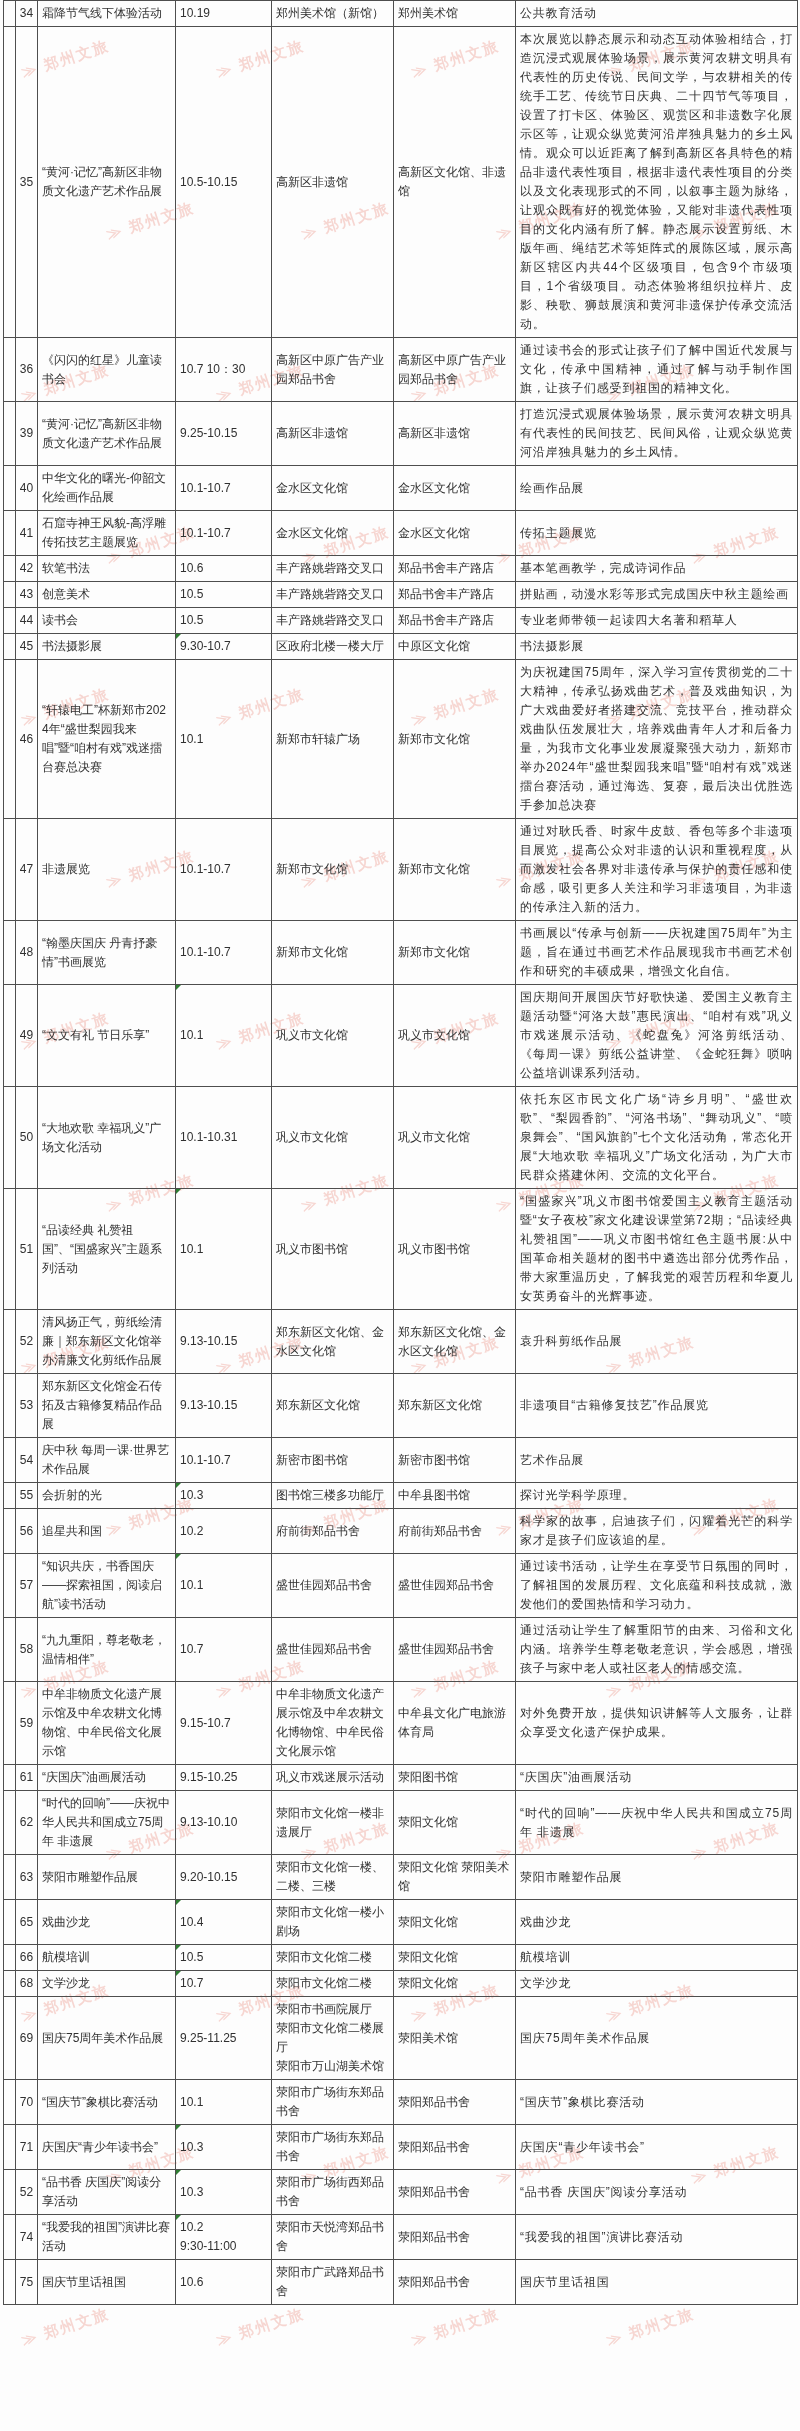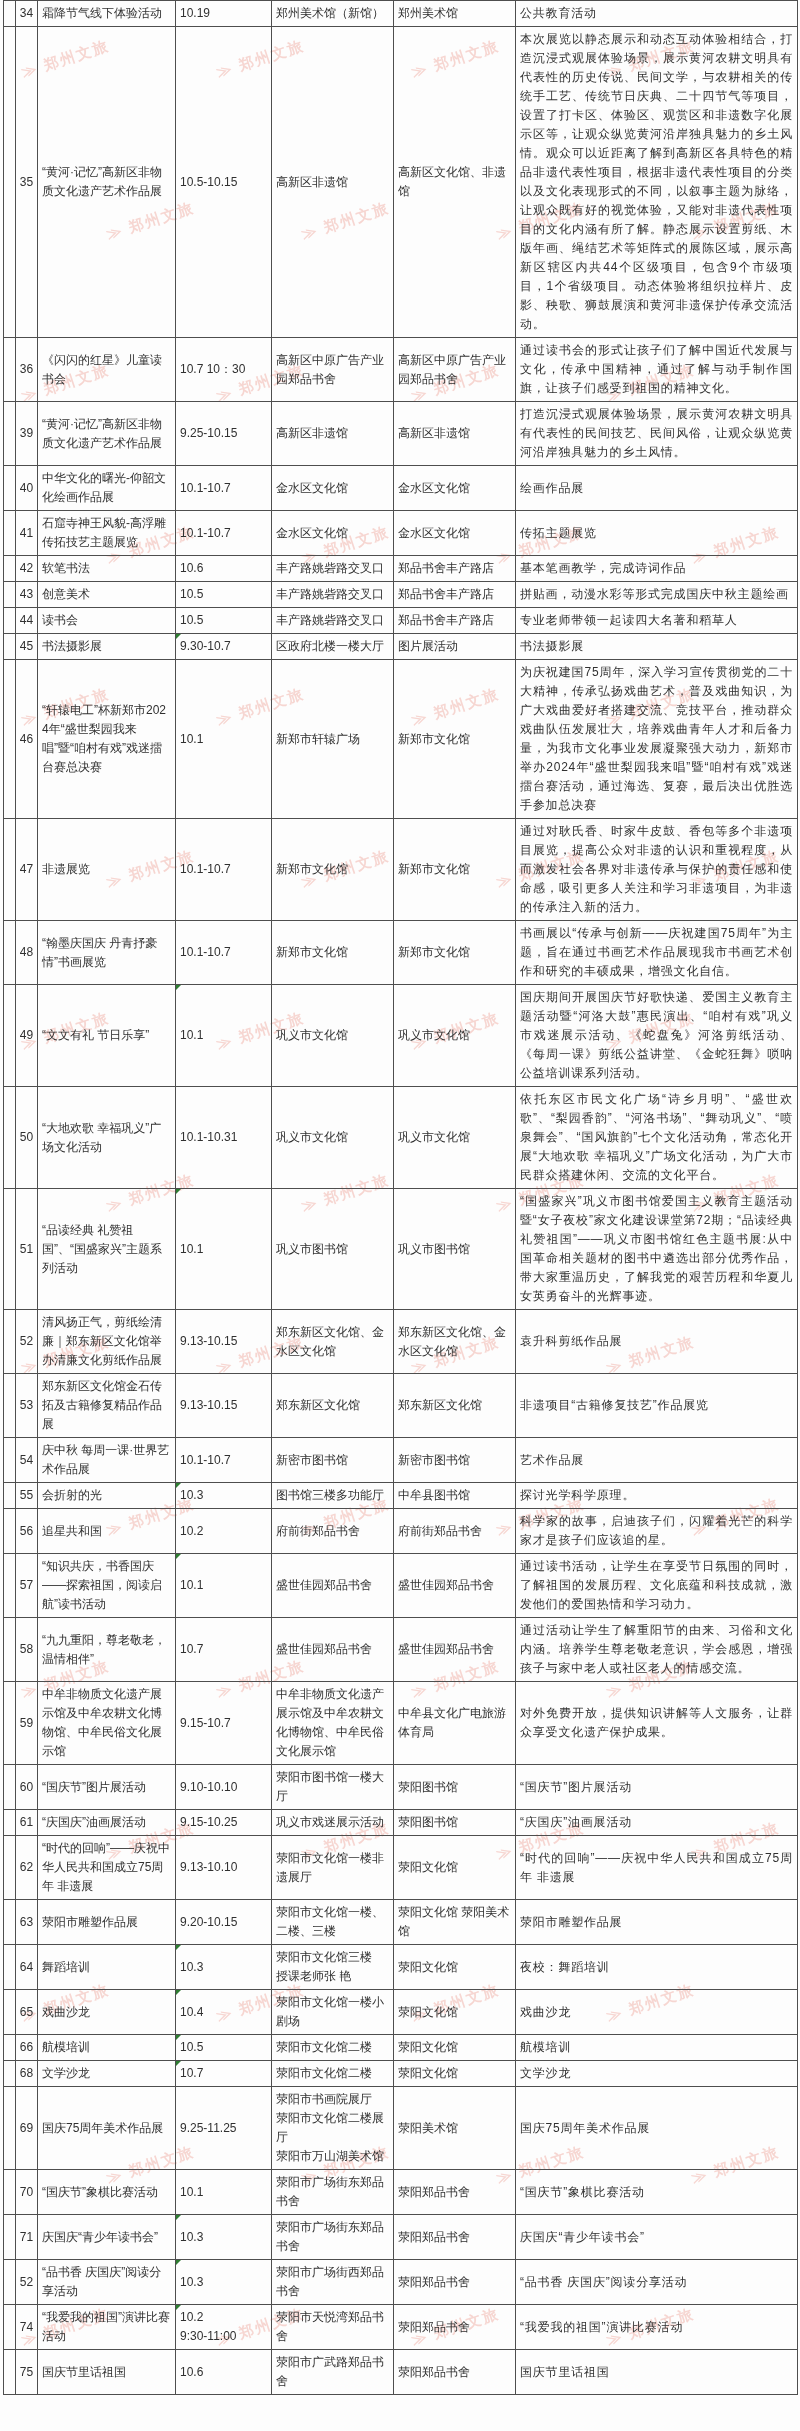--- a/index.html
+++ b/index.html
@@ -178,21 +178,21 @@
           <td class="col-venue">丰产路姚砦路交叉口</td>
           <td class="col-org">郑品书舍丰产路店</td>
           <td class="col-desc">专业老师带领一起读四大名著和稻草人</td>
         </tr>
         <tr>
           <td class="col-cut"></td>
           <td class="col-num">45</td>
           <td class="col-name">书法摄影展</td>
           <td class="col-date corner">9.30-10.7</td>
           <td class="col-venue">区政府北楼一楼大厅</td>
-          <td class="col-org">图片展活动</td>
+          <td class="col-org">中原区文化馆</td>
           <td class="col-desc">书法摄影展</td>
         </tr>
         <tr>
           <td class="col-cut"></td>
           <td class="col-num">46</td>
           <td class="col-name">“轩辕电工”杯新郑市2024年“盛世梨园我来唱”暨“咱村有戏”戏迷擂台赛总决赛</td>
           <td class="col-date">10.1</td>
           <td class="col-venue">新郑市轩辕广场</td>
           <td class="col-org">新郑市文化馆</td>
           <td class="col-desc">为庆祝建国75周年，深入学习宣传贯彻党的二十大精神，传承弘扬戏曲艺术，普及戏曲知识，为广大戏曲爱好者搭建交流、竞技平台，推动群众戏曲队伍发展壮大，培养戏曲青年人才和后备力量，为我市文化事业发展凝聚强大动力，新郑市举办2024年“盛世梨园我来唱”暨“咱村有戏”戏迷擂台赛活动，通过海选、复赛，最后决出优胜选手参加总决赛</td>
@@ -309,29 +309,20 @@
           <td class="col-cut"></td>
           <td class="col-num">59</td>
           <td class="col-name">中牟非物质文化遗产展示馆及中牟农耕文化博物馆、中牟民俗文化展示馆</td>
           <td class="col-date">9.15-10.7</td>
           <td class="col-venue">中牟非物质文化遗产展示馆及中牟农耕文化博物馆、中牟民俗文化展示馆</td>
           <td class="col-org">中牟县文化广电旅游体育局</td>
           <td class="col-desc">对外免费开放，提供知识讲解等人文服务，让群众享受文化遗产保护成果。</td>
         </tr>
         <tr>
           <td class="col-cut"></td>
-          <td class="col-num">60</td>
-          <td class="col-name">“国庆节”图片展活动</td>
-          <td class="col-date">9.10-10.10</td>
-          <td class="col-venue">荥阳市图书馆一楼大厅</td>
-          <td class="col-org">荥阳图书馆</td>
-          <td class="col-desc">“国庆节”图片展活动</td>
-        </tr>
-        <tr>
-          <td class="col-cut"></td>
           <td class="col-num">61</td>
           <td class="col-name">“庆国庆”油画展活动</td>
           <td class="col-date">9.15-10.25</td>
           <td class="col-venue">巩义市戏迷展示活动</td>
           <td class="col-org">荥阳图书馆</td>
           <td class="col-desc">“庆国庆”油画展活动</td>
         </tr>
         <tr>
           <td class="col-cut"></td>
           <td class="col-num">62</td>
@@ -342,30 +333,20 @@
           <td class="col-desc">“时代的回响”——庆祝中华人民共和国成立75周年 非遗展</td>
         </tr>
         <tr>
           <td class="col-cut"></td>
           <td class="col-num">63</td>
           <td class="col-name">荥阳市雕塑作品展</td>
           <td class="col-date">9.20-10.15</td>
           <td class="col-venue">荥阳市文化馆一楼、二楼、三楼</td>
           <td class="col-org">荥阳文化馆 荥阳美术馆</td>
           <td class="col-desc">荥阳市雕塑作品展</td>
-        </tr>
-        <tr>
-          <td class="col-cut"></td>
-          <td class="col-num">64</td>
-          <td class="col-name">舞蹈培训</td>
-          <td class="col-date corner">10.3</td>
-          <td class="col-venue">荥阳市文化馆三楼
-授课老师张 艳</td>
-          <td class="col-org">荥阳文化馆</td>
-          <td class="col-desc">夜校：舞蹈培训</td>
         </tr>
         <tr>
           <td class="col-cut"></td>
           <td class="col-num">65</td>
           <td class="col-name">戏曲沙龙</td>
           <td class="col-date corner">10.4</td>
           <td class="col-venue">荥阳市文化馆一楼小剧场</td>
           <td class="col-org">荥阳文化馆</td>
           <td class="col-desc">戏曲沙龙</td>
         </tr>

